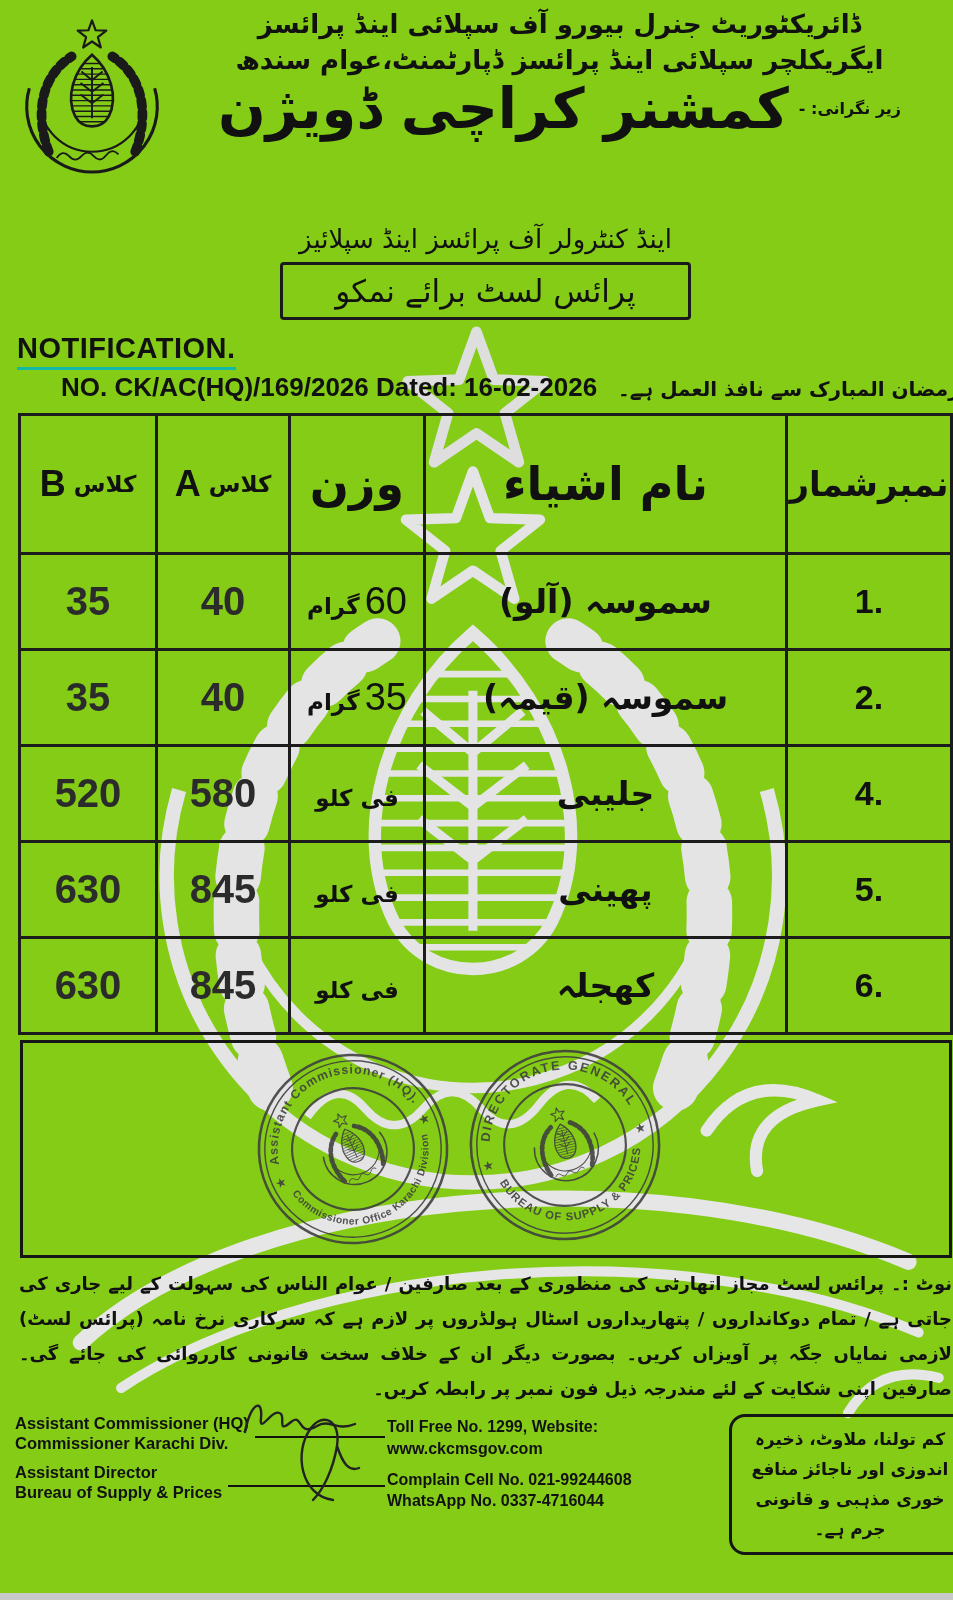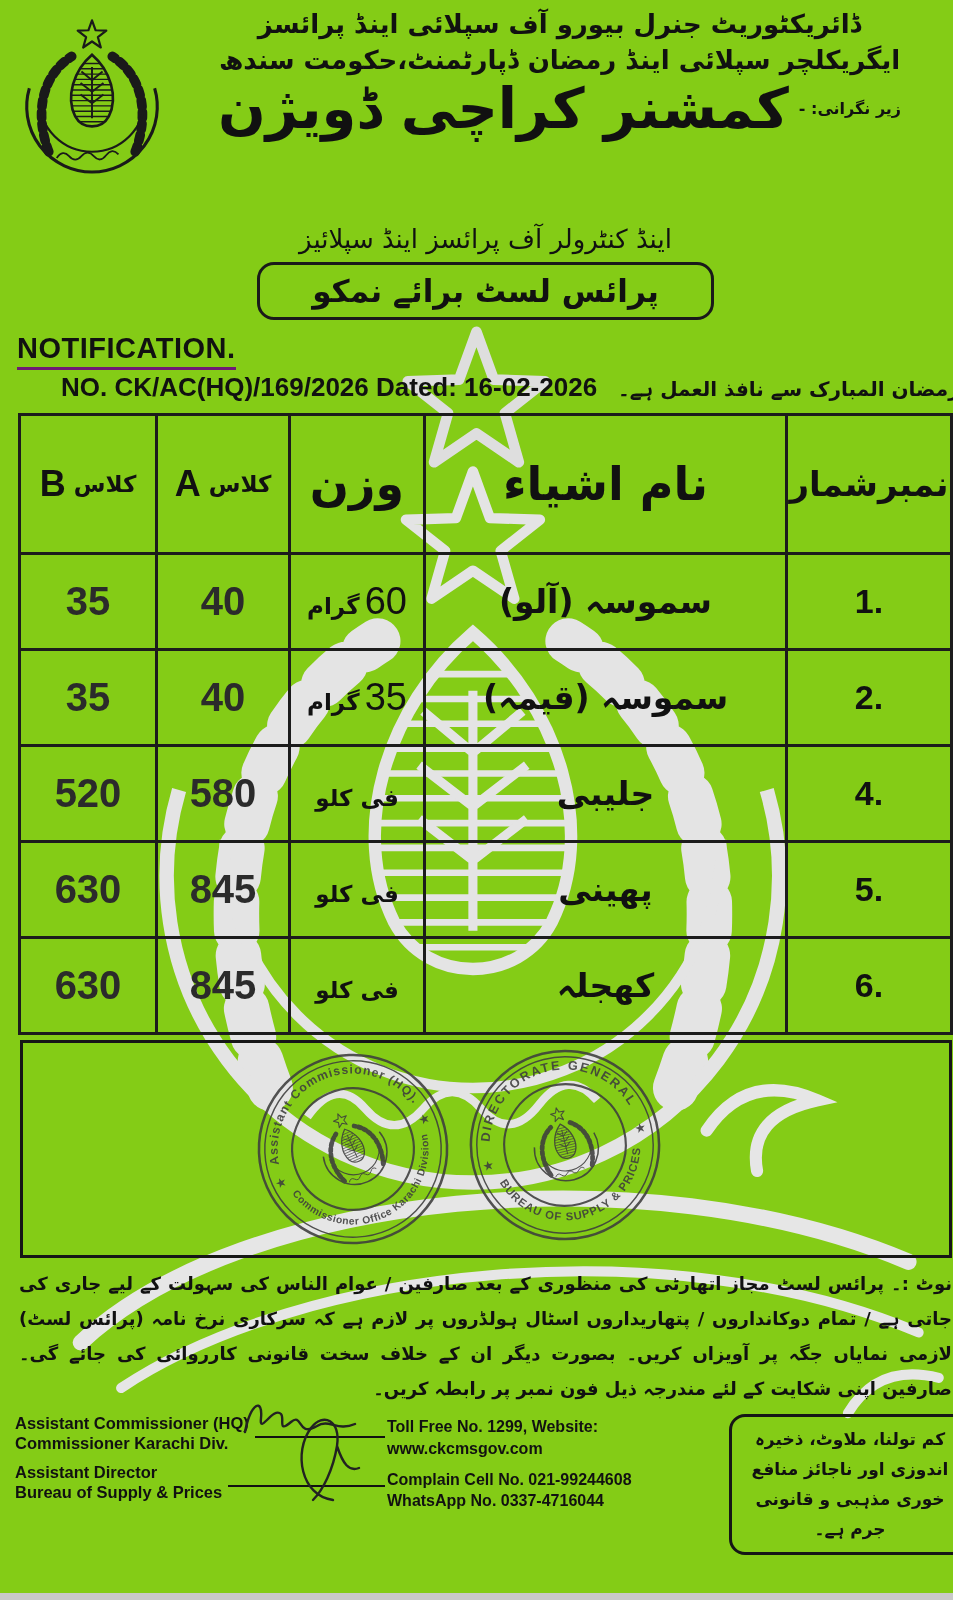--- a/index.html
+++ b/index.html
@@ -11,24 +11,24 @@
   
   .header{display:flex;padding:6px 10px 0 8px;}
   .logo{width:150px;height:198px;flex:none;color:#1a1a1a;}
   .header-main{flex:1;min-width:0;}
   .dept-line{text-align:center;font-weight:bold;font-size:26px;line-height:1.4;direction:rtl;}
   .title-row{display:flex;align-items:center;justify-content:center;direction:rtl;gap:10px;margin-top:2px;}
   .big-title{font-size:56px;font-weight:bold;line-height:1.0;letter-spacing:-1px;}
   .supervision{font-size:16px;font-weight:bold;white-space:nowrap;}
   .subtitle{text-align:center;font-weight:normal;font-size:26px;direction:rtl;margin-top:20px;}
   .boxed-wrap{text-align:center;margin-top:8px;}
-  .boxed-title{display:inline-block;border:3px solid #1a1a1a;border-radius:17px;padding:8px 52px;font-size:31px;font-weight:bold;direction:rtl;background:transparent;}
-
-  
-  .notif-heading{display:inline-block;margin:12px 0 0 8px;font-size:29px;font-weight:bold;letter-spacing:.5px;border-bottom:3px solid #701a75;padding-bottom:2px;font-family:"Liberation Sans","DejaVu Sans",sans-serif;}
+  .boxed-title{display:inline-block;border:3px solid #1a1a1a;border-radius:4px;padding:8px 52px;font-size:31px;font-weight:normal;direction:rtl;background:transparent;}
+
+  
+  .notif-heading{display:inline-block;margin:12px 0 0 8px;font-size:29px;font-weight:bold;letter-spacing:.5px;border-bottom:3px solid #14b8a6;padding-bottom:2px;font-family:"Liberation Sans","DejaVu Sans",sans-serif;}
   .no-line{display:flex;align-items:baseline;justify-content:space-between;padding:2px 10px 0 8px;}
   .no-text{font-size:26px;font-weight:bold;font-family:"Liberation Sans","DejaVu Sans",sans-serif;white-space:nowrap;margin-left:44px;}
   .effective{font-size:20px;font-weight:bold;direction:rtl;white-space:nowrap;margin-left:21px;}
 
   
   table.price-table{width:932px;margin:10px auto 0;border-collapse:collapse;table-layout:fixed;border-radius:9px;}
   .price-table td{border:3px solid #1c1c1c;text-align:center;vertical-align:middle;padding:0;overflow:hidden;}
   .hrow td{height:136px;}
   .drow td{height:93px;}
   .th-class{font-size:23px;font-weight:bold;direction:rtl;}
@@ -109,21 +109,21 @@
   </svg>
 
   <div class="content">
 
     <div class="header">
       <svg class="logo" viewBox="0 0 170 210">
         <use href="#emblem"></use>
       </svg>
       <div class="header-main">
         <div class="dept-line">ڈائریکٹوریٹ جنرل بیورو آف سپلائی اینڈ پرائسز</div>
-        <div class="dept-line">ایگریکلچر سپلائی اینڈ رمضان ڈپارٹمنٹ،حکومت سندھ</div>
+        <div class="dept-line">ایگریکلچر سپلائی اینڈ پرائسز ڈپارٹمنٹ،عوام سندھ</div>
         <div class="title-row">
           <span class="supervision">زیر نگرانی: -</span>
           <span class="big-title">کمشنر کراچی ڈویژن</span>
         </div>
       </div>
     </div>
     <div class="subtitle">اینڈ کنٹرولر آف پرائسز اینڈ سپلائیز</div>
     <div class="boxed-wrap">
       <span class="boxed-title">پرائس لسٹ برائے نمکو</span>
     </div>

